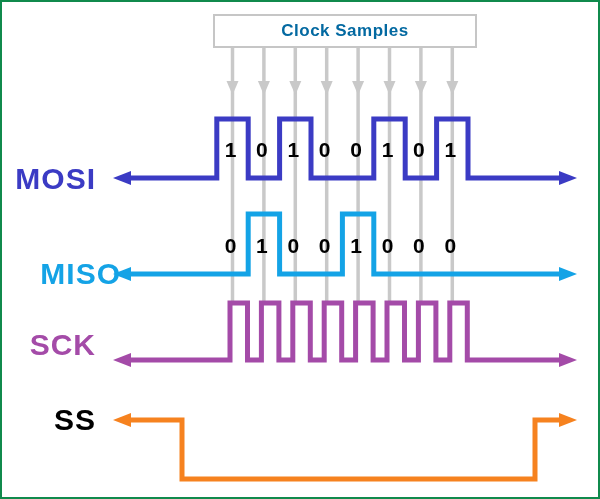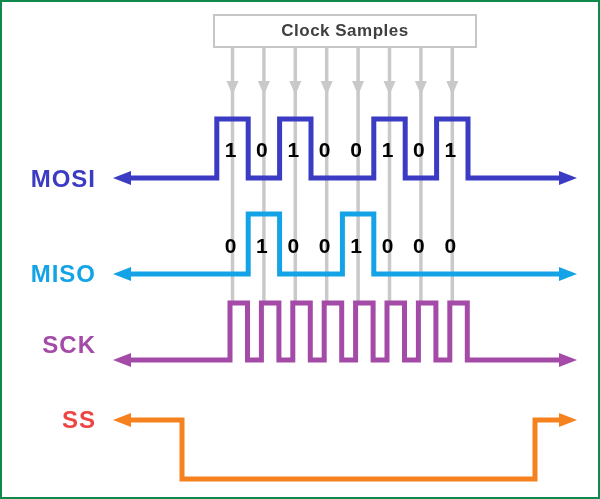--- a/index.html
+++ b/index.html
@@ -19,21 +19,21 @@
     border:2px solid #C6C6C6;
     background:#ffffff;
     display:flex;align-items:center;justify-content:center;
   }
   .clock-box span{
     font-weight:bold;font-size:17px;letter-spacing:0.5px;
   }
   .sig-label{
     position:absolute;left:0;width:94px;
     text-align:right;
-    font-weight:bold;font-size:24px;letter-spacing:1px;
+    font-weight:bold;font-size:30px;letter-spacing:1px;
     line-height:25px;
   }
   .lbl0{top:164px;}
   .lbl1{top:259px;}
   .lbl2{top:330px;}
   .lbl3{top:405px;}
 </style>
 </head>
 <body>
 
@@ -82,21 +82,21 @@
       <text x="448.3" y="251" text-anchor="middle" fill="#000000" font-family="&quot;Liberation Sans&quot;, sans-serif" font-size="21" font-weight="bold">0</text>
       <path d="M 129 358 H 228.0 V 301 H 245.5 V 358 H 259.4 V 301 H 276.9 V 358 H 290.8 V 301 H 308.3 V 358 H 322.2 V 301 H 339.7 V 358 H 353.6 V 301 H 371.1 V 358 H 385.0 V 301 H 402.5 V 358 H 416.4 V 301 H 433.9 V 358 H 447.8 V 301 H 465.3 V 358 H 557" fill="none" stroke="#A44BA8" stroke-width="5" stroke-linejoin="miter"></path>
       <polygon points="111,358 129,351 129,365" fill="#A44BA8"></polygon>
       <polygon points="575,358 557,351 557,365" fill="#A44BA8"></polygon>
       <path d="M 129 418 H 180 V 477 H 533 V 418 H 557" fill="none" stroke="#F6821F" stroke-width="5" stroke-linejoin="miter"></path>
       <polygon points="111,418 129,411 129,425" fill="#F6821F"></polygon>
       <polygon points="575,418 557,411 557,425" fill="#F6821F"></polygon>
     </svg>
 
   <div class="clock-box" style="border-color: rgb(198, 198, 198); background: rgb(255, 255, 255);">
-    <span style="color: #404040;">Clock Samples</span>
+    <span style="color: #0369a1;">Clock Samples</span>
   </div>
 
   <div class="sig-label lbl0" style="color: rgb(59, 59, 196);">MOSI</div>
-  <div class="sig-label lbl1" style="color: rgb(20, 163, 230);">MISO</div>
+  <div class="sig-label lbl1" style="color: rgb(20, 163, 230); padding-left: 25px;">MISO</div>
   <div class="sig-label lbl2" style="color: rgb(164, 75, 168);">SCK</div>
-  <div class="sig-label lbl3" style="color: #ef4444;">SS</div>
+  <div class="sig-label lbl3" style="color: #000000;">SS</div>
 
 </div>
 
 </body></html>

